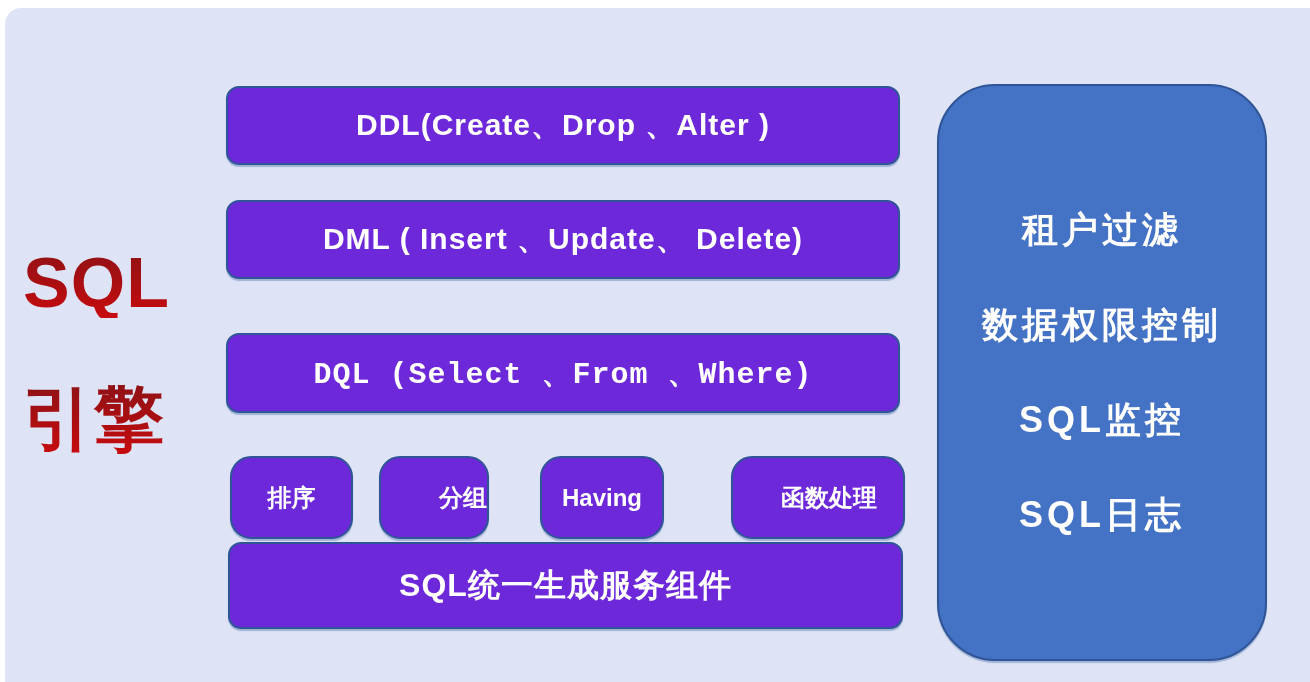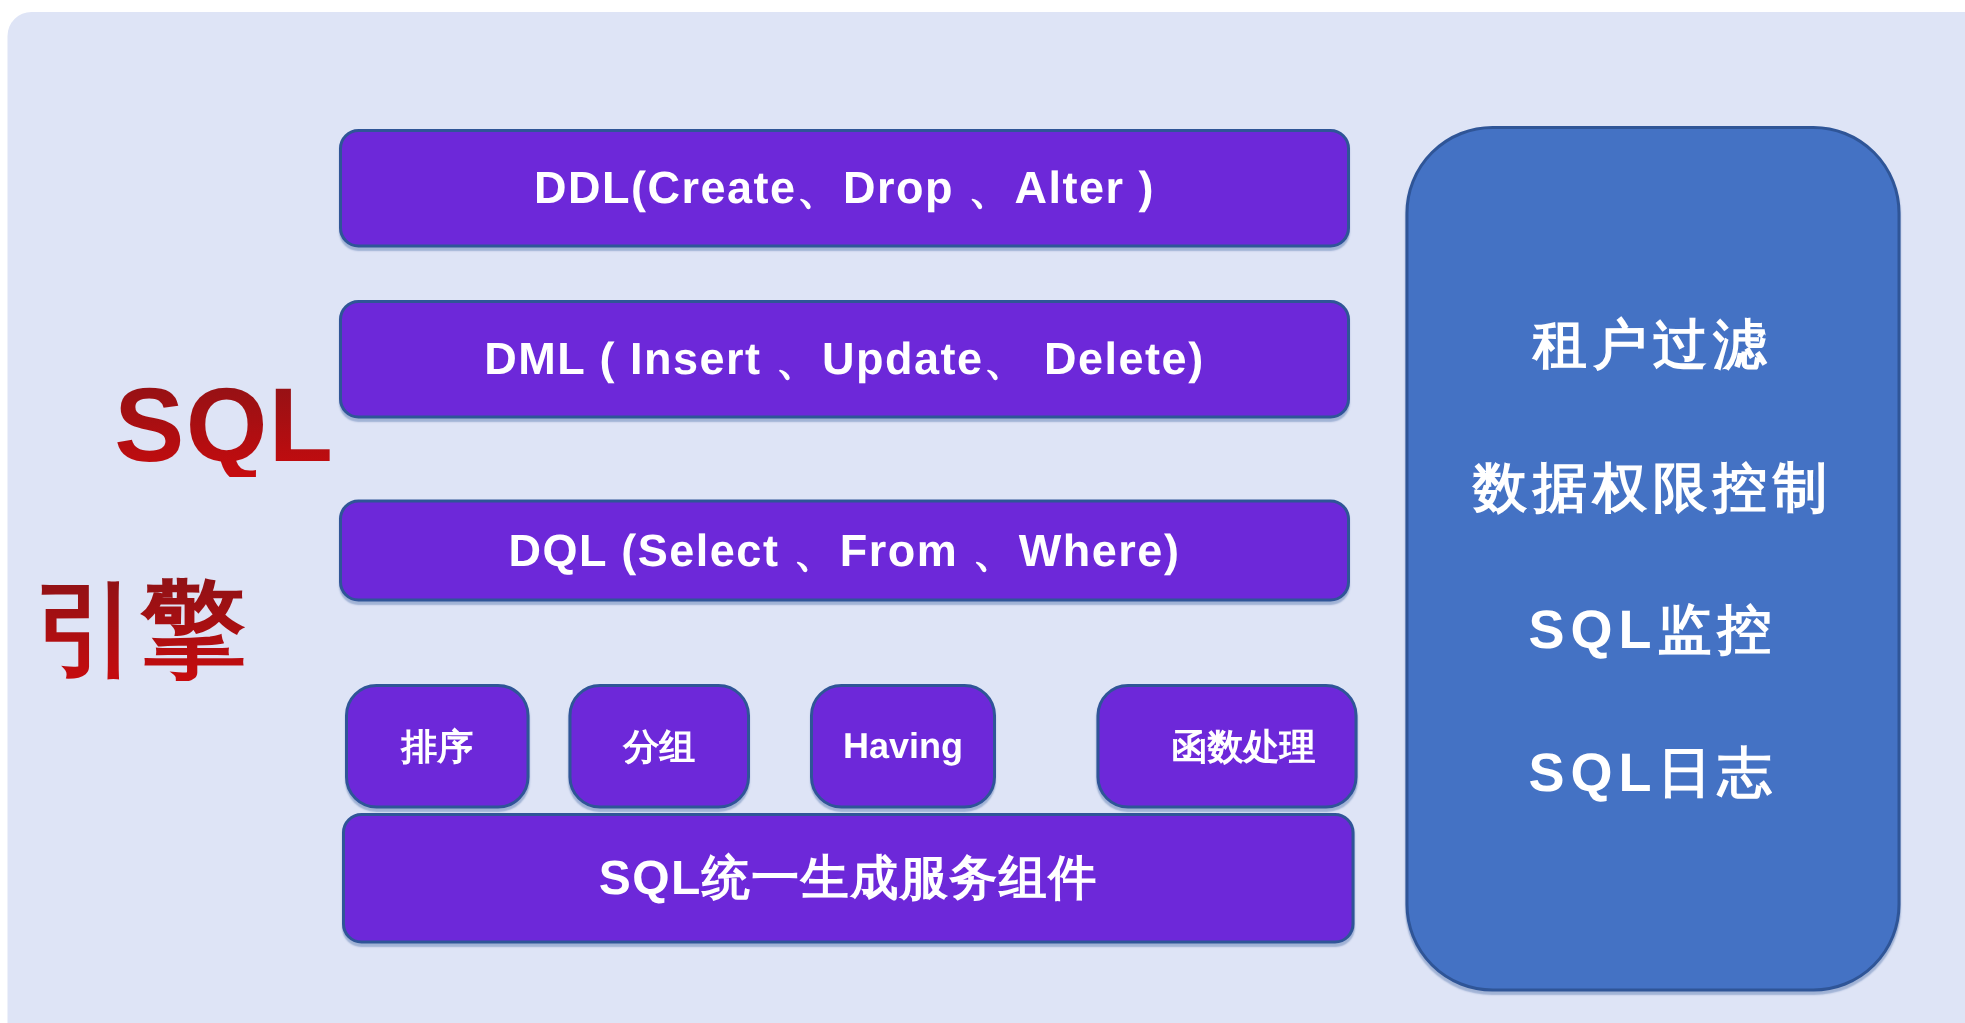--- a/index.html
+++ b/index.html
@@ -32,44 +32,44 @@
     font-weight: 700;
     font-size: 70px;
     line-height: 1;
     letter-spacing: 1px;
     color: #b01013; 
     background: linear-gradient(180deg, #8f1216 0%, #a70f12 45%, #c70b0e 100%);
     -webkit-background-clip: text;
     background-clip: text;
     -webkit-text-fill-color: transparent;
   }
-  .title-line1 { top: 240px; text-align: right; }
+  .title-line1 { top: 240px; }
   .title-line2 { top: 376px; }
   
   .bluebox {
     position: absolute;
     box-sizing: border-box;
     background: #6d28d9;
     border: 2px solid #2f5597;
     border-radius: 13px;
     color: #ffffff;
     font-weight: 700;
     display: flex;
     align-items: center;
     justify-content: center;
     text-align: center;
     box-shadow: 0 2px 1px rgba(47, 85, 151, 0.35);
   }
   .row-box   { left: 221px; width: 674px; font-size: 30px; letter-spacing: 1px; }
   #box-ddl   { top: 78px;  height: 79px; }
   #box-dml   { top: 192px; height: 79px; }
-  #box-dql   { top: 325px; height: 68px; }
+  #box-dql   { top: 325px; height: 80px; font-family: Liberation Mono, monospace; }
   .small-box { top: 448px; height: 83px; font-size: 24px; border-radius: 21px; }
   #box-sort   { left: 225px; width: 123px; }
-  #box-group  { left: 374px; width: 121px; }
+  #box-group  { left: 374px; width: 110px; justify-content: flex-end; }
   #box-having { left: 535px; width: 124px; }
   #box-func   { left: 726px; width: 174px; padding-left: 22px; }
   #box-unified { left: 223px; top: 534px; width: 675px; height: 87px; font-size: 32px; letter-spacing: 1px; }
   
   #side-panel {
     position: absolute;
     left: 932px;
     top: 76px;
     width: 330px;
     height: 577px;

